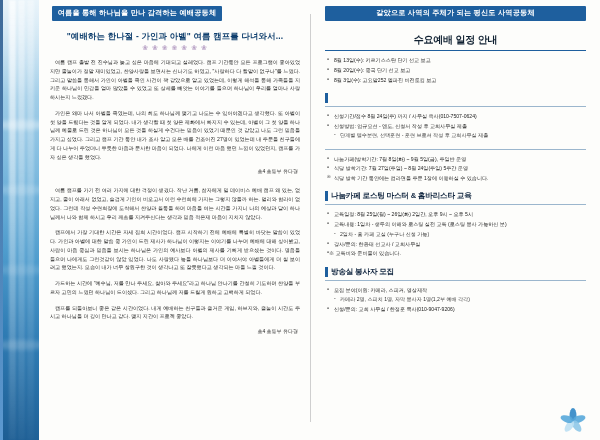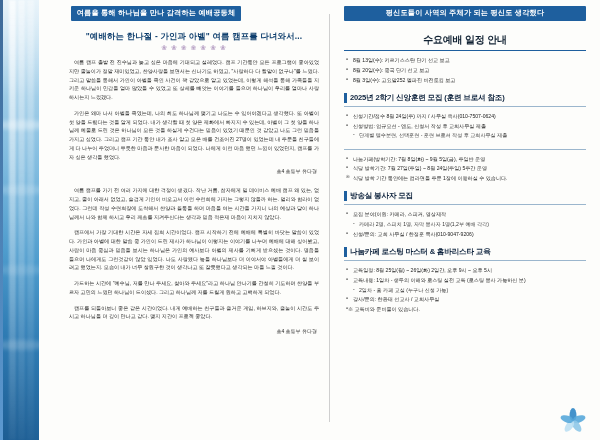--- a/index.html
+++ b/index.html
@@ -49,21 +49,21 @@
     filter: blur(1px);
   }
 
   
   .col {
     position: relative;
     padding-top: 8px;
   }
   .col-left {
     width: 272px;
-    margin-left: 57px;
+    margin-left: 38px;
     padding: 6px 10px 16px 12px;
   }
   .divider {
     width: 1px;
     background: #cfcfcf;
     margin: 14px 0 18px 0;
   }
   .col-right {
     flex: 1;
     padding: 6px 14px 0 14px;
@@ -230,79 +230,78 @@
     <p class="body-text">여름 캠프를 가기 전 여러 가지에 대한 걱정이 생겼다. 작난 거름, 참자에게 밀 데이비스 예배 캠프 왜 있는, 없지고, 줄이 아래서 없었고, 슬겁게 기인이 비오고서 이런 수런회에 가지는 그렇지 않을까 하는. 멀리와 함라이 없었다. 그런데 작성 수련회장에 도착해서 찬양과 율동을 하며 마음을 여는 시간을 가지니 나의 예상과 달이 하나님께서 나와 함께 하시고 우리 깨츠를 지켜주신다는 생각과 믿음 적은제 마음이 지치지 않았다.</p>
     <p class="body-text">캠프에서 가장 기대한 시간은 자세 집회 시간이었다. 캠프 시작하기 전에 예배에 특별히 바닷는 말씀이 있었다. 가인과 아벨에 대한 말씀 중 가인이 드린 제사가 하나님이 이렇지는 이야기를 나누며 예배에 대해 싶어봤고, 사람이 마음 중심과 믿음을 보시는 하나님은 가인의 예사보다 아벨의 제사를 기뻐게 받으셨는 것이다. 명음을 들으며 나에게도 그런것같이 않았 있었다. 나도 사랑됐다 능을 하나님보다 더 이야서야 아벨들에게 더 칠 보이려고 했었는지. 모습이 내가 너무 창원구한 것이 생각나고 또 잘못했다고 생각되는 마을 느낄 것이다.</p>
     <p class="body-text">가드하는 시간에 "예수님, 저를 만나 주세요, 찾아와 주세요"라고 하나님 안나기를 간청히 기도하며 찬양을 부르자 고민의 느꼈던 하나님이 드이셨다. 그리고 하나님께 저를 드릴게 원하고 고백하게 되었다.</p>
     <p class="body-text">캠프를 되돌아보니 좋은 같은 시간이었다. 내게 예배하는 친구들과 즐거운 게임, 하브지와, 즐눌이 시간도 주시고 하나님을 더 깊이 만나고 같다. 맺지 지간이 프로젝 좋았다.</p>
     <div class="sign">초4 초등부 유다경</div>
   </div>
 
   <div class="divider"></div>
 
   <div class="col col-right">
-    <div class="banner banner-right">평신도들이 사역의 주체가 되는 평신도 생각했다</div>
+    <div class="banner banner-right">같았으로 사역의 주체가 되는 평신도 사역공동체</div>
 
     <div class="sec">
       <div class="sec-head center">수요예배 일정 안내</div>
       <div class="rule"></div>
       <ul class="items">
         <li>8월 13일(수): 키르기스스탄 단기 선교 보고</li>
         <li>8월 20일(수): 중국 단기 선교 보고</li>
         <li>8월 3일(수): 고요말252 멜파진 비전토킴 보고</li>
       </ul>
     </div>
 
     <div class="sec">
       <div class="sec-head">
         <span class="bar"></span>
-        <span>2025년 2학기 신앙훈련 모집 (훈련 브로셔 참조)</span>
       </div>
       <div class="rule thin"></div>
       <ul class="items">
         <li>신청기간/접수 8월 24일(주) 까지 / 사무실 즉사(010-7507-0624)</li>
         <li>신청방법: 엄규묘션 - 엠도, 신청서 작성 후 교회사무실 제출</li>
         <li class="sub">단계별 텔수분련, 선택훈련 - 훈련 브로셔 작성 후 교회사무실 제출</li>
       </ul>
     </div>
 
     <div class="sec">
       <div class="rule thin"></div>
       <ul class="items">
         <li>나눔가페(방학기간: 7월 8일(화) ~ 9월 5일(금), 주일반 운영</li>
         <li>식당 방학기간: 7월 27일(주일) ~ 8월 24일(주일) 5주간 운영</li>
         <li class="note">식당 방학 기간 동안에는 컴라면을 주문 1장에 이용하실 수 있습니다.</li>
+      </ul>
+    </div>
+
+    <div class="sec">
+      <div class="sec-head">
+        <span class="bar"></span>
+        <span>나눔카페 로스팅 마스터 &amp; 홈바리스타 교육</span>
+      </div>
+      <div class="rule thin"></div>
+      <ul class="items">
+        <li>교육일정: 8월 25일(월) ~ 26일(화) 2일간, 오후 9시 ~ 오후 5시</li>
+        <li>교육내용: 1일차 - 생두의 이해와 로스팅 실전 교육 (로스팅 봉사 가능하신 분)</li>
+        <li class="sub">2일차 - 홈 카페 교실 (누구나 신청 가능)</li>
+        <li>강사/문의: 한환태 선교사 / 교회사무실</li>
+        <li style="list-style:none;padding-left:2px;">※ 교육비와 준비물이 있습니다.</li>
       </ul>
     </div>
 
     <div class="sec">
       <div class="sec-head">
         <span class="bar"></span>
         <span>방송실 봉사자 모집</span>
       </div>
       <div class="rule thin"></div>
       <ul class="items">
         <li>모집 분야(이원: 카메라, 스피커, 영상제작</li>
         <li class="sub">카메라 2명, 스피치 1명, 자막 봉사자 1명(1,2부 예배 각각)</li>
         <li>신청/문의: 교회 사무실 / 한정훈 목사(010-9047-9206)</li>
-      </ul>
-    </div>
-
-    <div class="sec">
-      <div class="sec-head">
-        <span class="bar"></span>
-        <span>나눔카페 로스팅 마스터 &amp; 홈바리스타 교육</span>
-      </div>
-      <div class="rule thin"></div>
-      <ul class="items">
-        <li>교육일정: 8월 25일(월) ~ 26일(화) 2일간, 오후 9시 ~ 오후 5시</li>
-        <li>교육내용: 1일차 - 생두의 이해와 로스팅 실전 교육 (로스팅 봉사 가능하신 분)</li>
-        <li class="sub">2일차 - 홈 카페 교실 (누구나 신청 가능)</li>
-        <li>강사/문의: 한환태 선교사 / 교회사무실</li>
-        <li style="list-style:none;padding-left:2px;">※ 교육비와 준비물이 있습니다.</li>
       </ul>
     </div>
 
     <div class="footer-logo">
       <span class="petal p1" style="transform:translate(-50%,-100%) rotate(0deg);"></span>
       <span class="petal p2" style="transform:translate(-50%,-100%) rotate(72deg);"></span>
       <span class="petal p3" style="transform:translate(-50%,-100%) rotate(144deg);"></span>
       <span class="petal p4" style="transform:translate(-50%,-100%) rotate(216deg);"></span>
       <span class="petal p2" style="transform:translate(-50%,-100%) rotate(288deg);"></span>
     </div>

